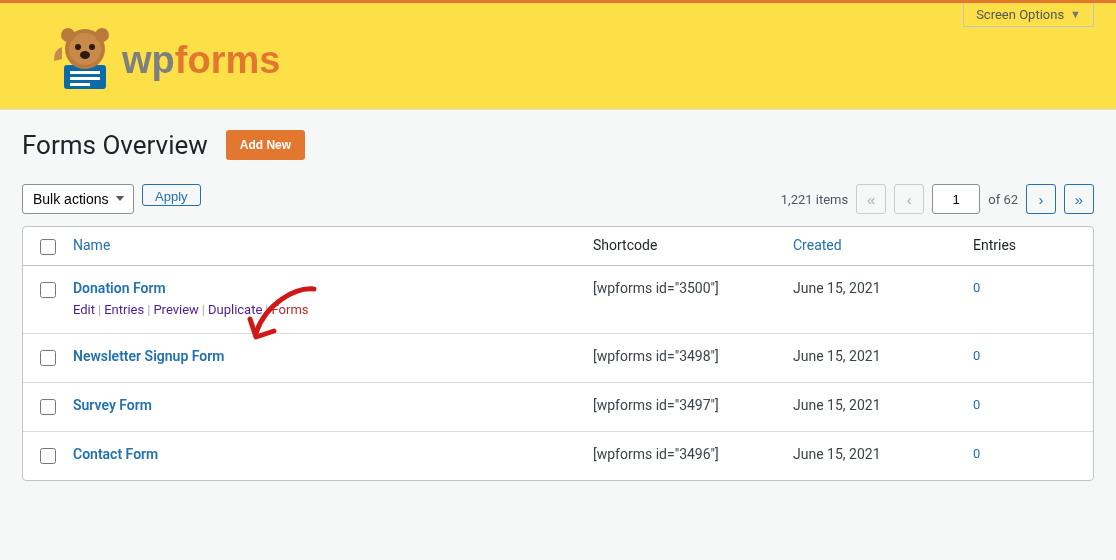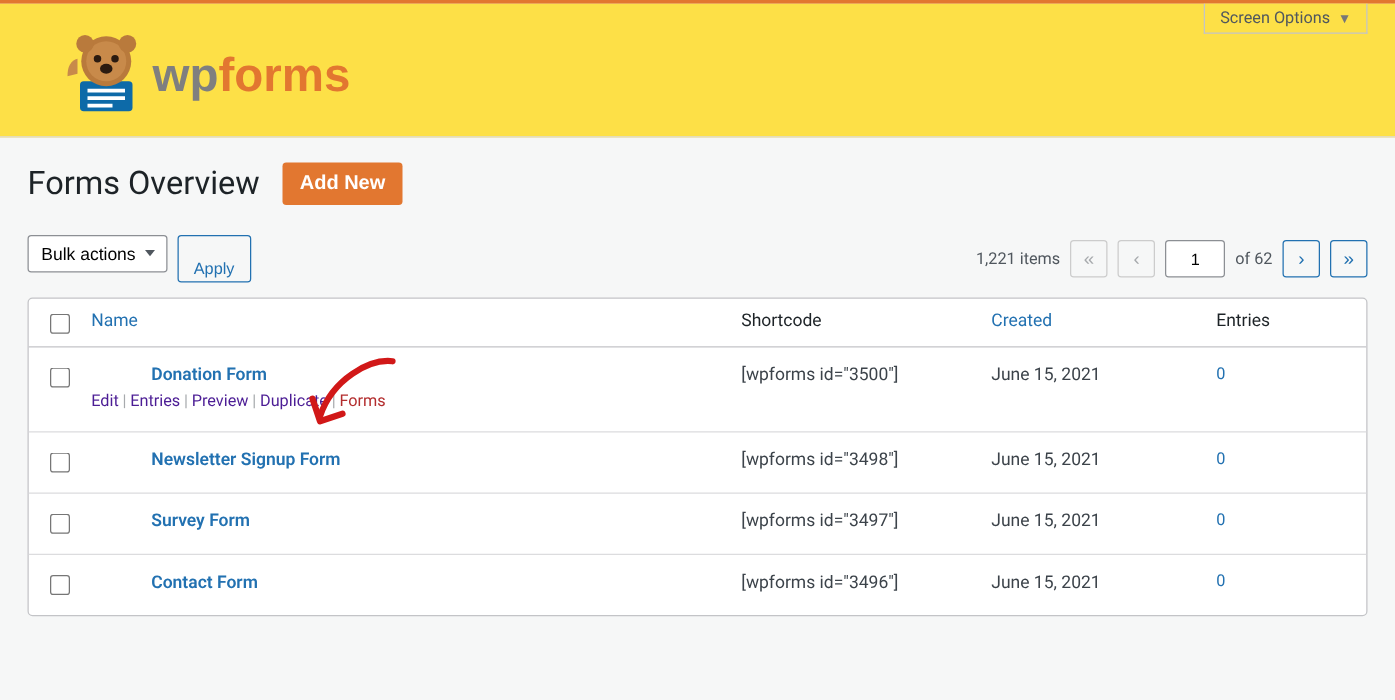--- a/index.html
+++ b/index.html
@@ -42,21 +42,21 @@
     display: flex;
     align-items: center;
     gap: 18px;
     padding: 20px 22px 24px;
   }
   .page-title { font-size: 26px; font-weight: 400; color: #1d2327; }
   .add-new {
     background: #e27730;
     color: #fff;
     border: none;
-    font-size: 16px;
+    font-size: 12px;
     font-weight: 600;
     padding: 8px 14px;
     cursor: pointer;
     border-radius: 3px;
   }
   .controls-row {
     display: flex;
     justify-content: space-between;
     align-items: center;
     padding: 0 22px 12px;
@@ -81,21 +81,21 @@
     top: 12px;
     border-left: 4px solid transparent;
     border-right: 4px solid transparent;
     border-top: 5px solid #50575e;
     pointer-events: none;
   }
   .apply-btn {
     border: 1px solid #2271b1;
     color: #2271b1;
     background: #f6f7f7;
-    padding: 18px 12px;
+    padding: 4px 12px;
     height: 22px;
     font-size: 13px;
     border-radius: 3px;
     cursor: pointer;
   }
   .right-controls { display: flex; align-items: center; gap: 8px; font-size: 13px; color: #50575e; }
   .page-input {
     width: 48px;
     height: 30px;
     border: 1px solid #8c8f94;
@@ -134,21 +134,21 @@
   .thead .th.plain { color: #1d2327; cursor: default; }
   .trow { border-bottom: 1px solid #dcdcde; padding: 14px 0 16px; }
   .trow:last-child { border-bottom: none; }
   .cb-cell { display: flex; justify-content: center; padding-top: 2px; }
   input[type=checkbox] {
     width: 16px; height: 16px;
     border: 1px solid #8c8f94;
     border-radius: 3px;
     cursor: pointer;
   }
-  .name-link { color: #2271b1; font-size: 14px; font-weight: 600; cursor: pointer; margin-left: 48px; }
+  .name-link { color: #2271b1; font-size: 14px; font-weight: 600; cursor: pointer; }
   .cell { font-size: 14px; color: #3c434a; }
   .row-actions { margin-top: 6px; font-size: 13px; }
   .row-actions a { color: #4c1d95; cursor: pointer; }
   .row-actions .del { color: #b32d2e; }
   .row-actions .sep { color: #a7aaad; margin: 0 3px; }
   .entries-link { color: #2271b1; cursor: pointer; }
 
   .annot-arrow {
     position: absolute;
     left: 236px;

